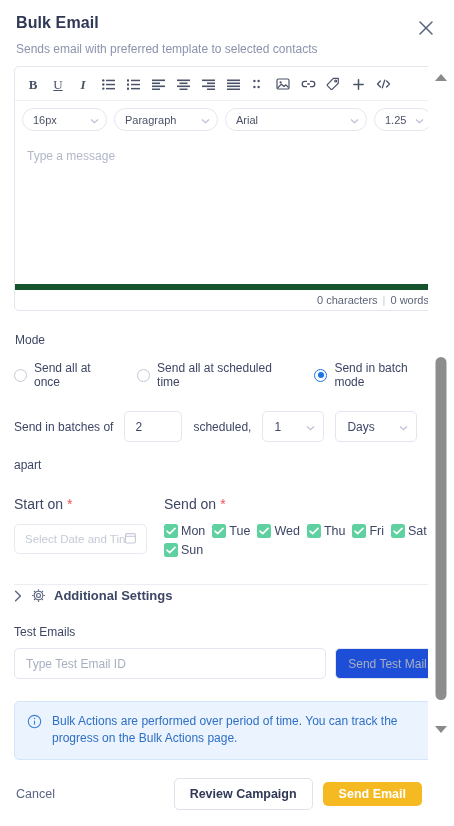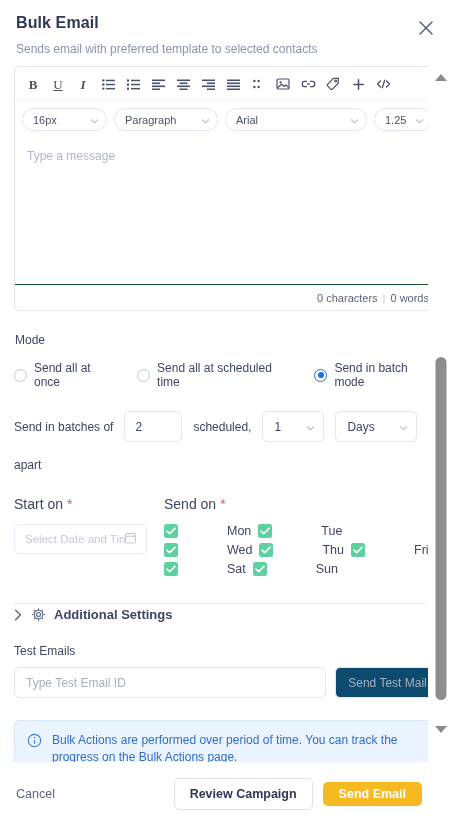--- a/index.html
+++ b/index.html
@@ -55,21 +55,21 @@
   .sel-size { width:85px; }
   .sel-para { width:104px; }
   .sel-font { flex:1 1 auto; min-width:0; }
   .sel-lh   { width:58px; padding-right:18px; }
 
   .msg-area {
     height:146px; padding:11px 12px; font-size:12px; color:#b1b8c8;
     cursor:text;
   }
   .count-row {
-    border-top:1px solid #14532d; height:26px; display:flex; align-items:center;
+    border-top:6px solid #14532d; height:26px; display:flex; align-items:center;
     justify-content:flex-end; padding-right:10px; font-size:11px; color:#5c6478;
   }
   .count-row .bar { margin:0 5px; color:#c8cdd9; }
 
   
   .sec-label { font-size:12px; color:#3d4665; margin:22px 0 0 1px; }
   .radio-row { display:flex; align-items:center; margin-top:14px; gap:0; }
   .radio-item { display:flex; align-items:center; cursor:pointer; font-size:12px; color:#3d4665; }
   .radio-item + .radio-item { margin-left:18px; }
   .rdo {
@@ -105,21 +105,21 @@
   .col-start { width:150px; flex:0 0 150px; }
   .col-send  { flex:1 1 auto; }
   .fld-label { font-size:14px; color:#3d4665; }
   .req { color:#f05252; margin-left:4px; }
   .date-in {
     margin-top:12px; height:30px; width:133px; border:1px solid #e7eaf1; border-radius:5px;
     display:flex; align-items:center; 
     padding:0 8px 0 10px; font-size:11.5px; color:#c4cad6; background:#fff; cursor:pointer;
   }
   .days-wrap { margin-top:12px; display:flex; flex-wrap:wrap; align-items:center; }
-  .day { display:flex; align-items:flex-end; margin:0 7px 5px 0; cursor:pointer;gap:46px; }
+  .day { display:flex; align-items:flex-end; margin:0 7px 5px 0; cursor:pointer; }
   .cbx {
     width:14px; height:14px; border-radius:2.5px; background:#5fd1a0;
     display:flex; align-items:center; justify-content:center; flex:0 0 auto; margin-right:3px;
   }
   .cbx svg { display:block; }
   .day-lbl { font-size:12.5px; color:#3d4665; }
 
   
   .divider { height:1px; background:#ecedf2; margin:22px 0 0 0; }
   .addset { display:flex; align-items:center; margin-top:3px; cursor:pointer; }
@@ -131,21 +131,21 @@
   .test-label { font-size:12px; color:#3d4665; margin-top:22px; }
   .test-row { display:flex; align-items:center; margin-top:9px; gap:9px; }
   .test-in {
     flex:1 1 auto; height:31px; border:1px solid #e3e6ef; border-radius:5px;
     display:flex; align-items:center; padding:0 11px; font-size:12px; color:#a8afc0;
     background:#fff; cursor:text;
   }
   .test-btn {
     width:105px; height:31px; border:1px solid #e3e6ef; border-radius:5px;
     display:flex; align-items:center; justify-content:center;
-    font-size:12px; color:#a8afc0; background:#0c4a6e; cursor:pointer;
+    font-size:12px; color:#a8afc0; background:#1d4ed8; cursor:pointer;
   }
 
   
   .info {
     margin-top:22px; background:#eaf3fe; border:1px solid #d5e6fb; border-radius:5px;
     display:flex; padding:11px 12px; gap:10px;
   }
   .info-ico { flex:0 0 auto; color:#3b82d6; margin-top:1px; }
   .info-txt { font-size:12px; color:#2f6fc4; line-height:1.45; }
 

